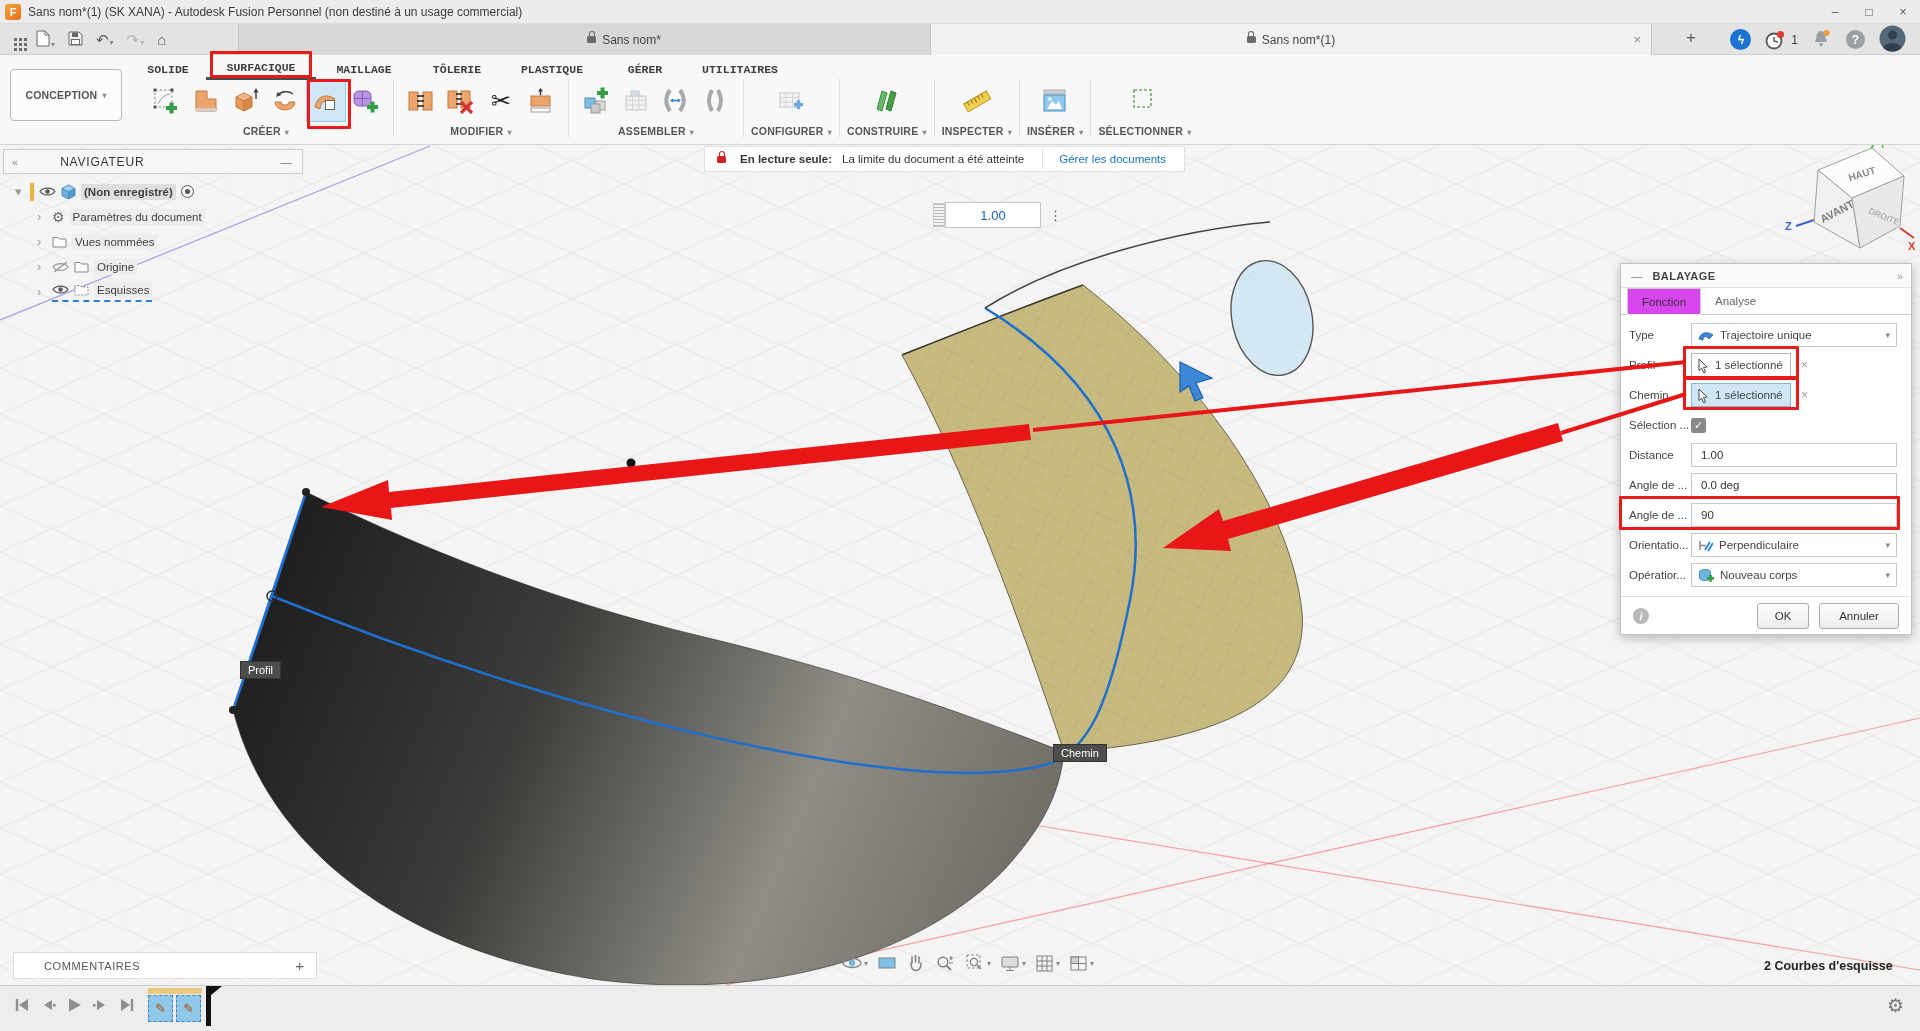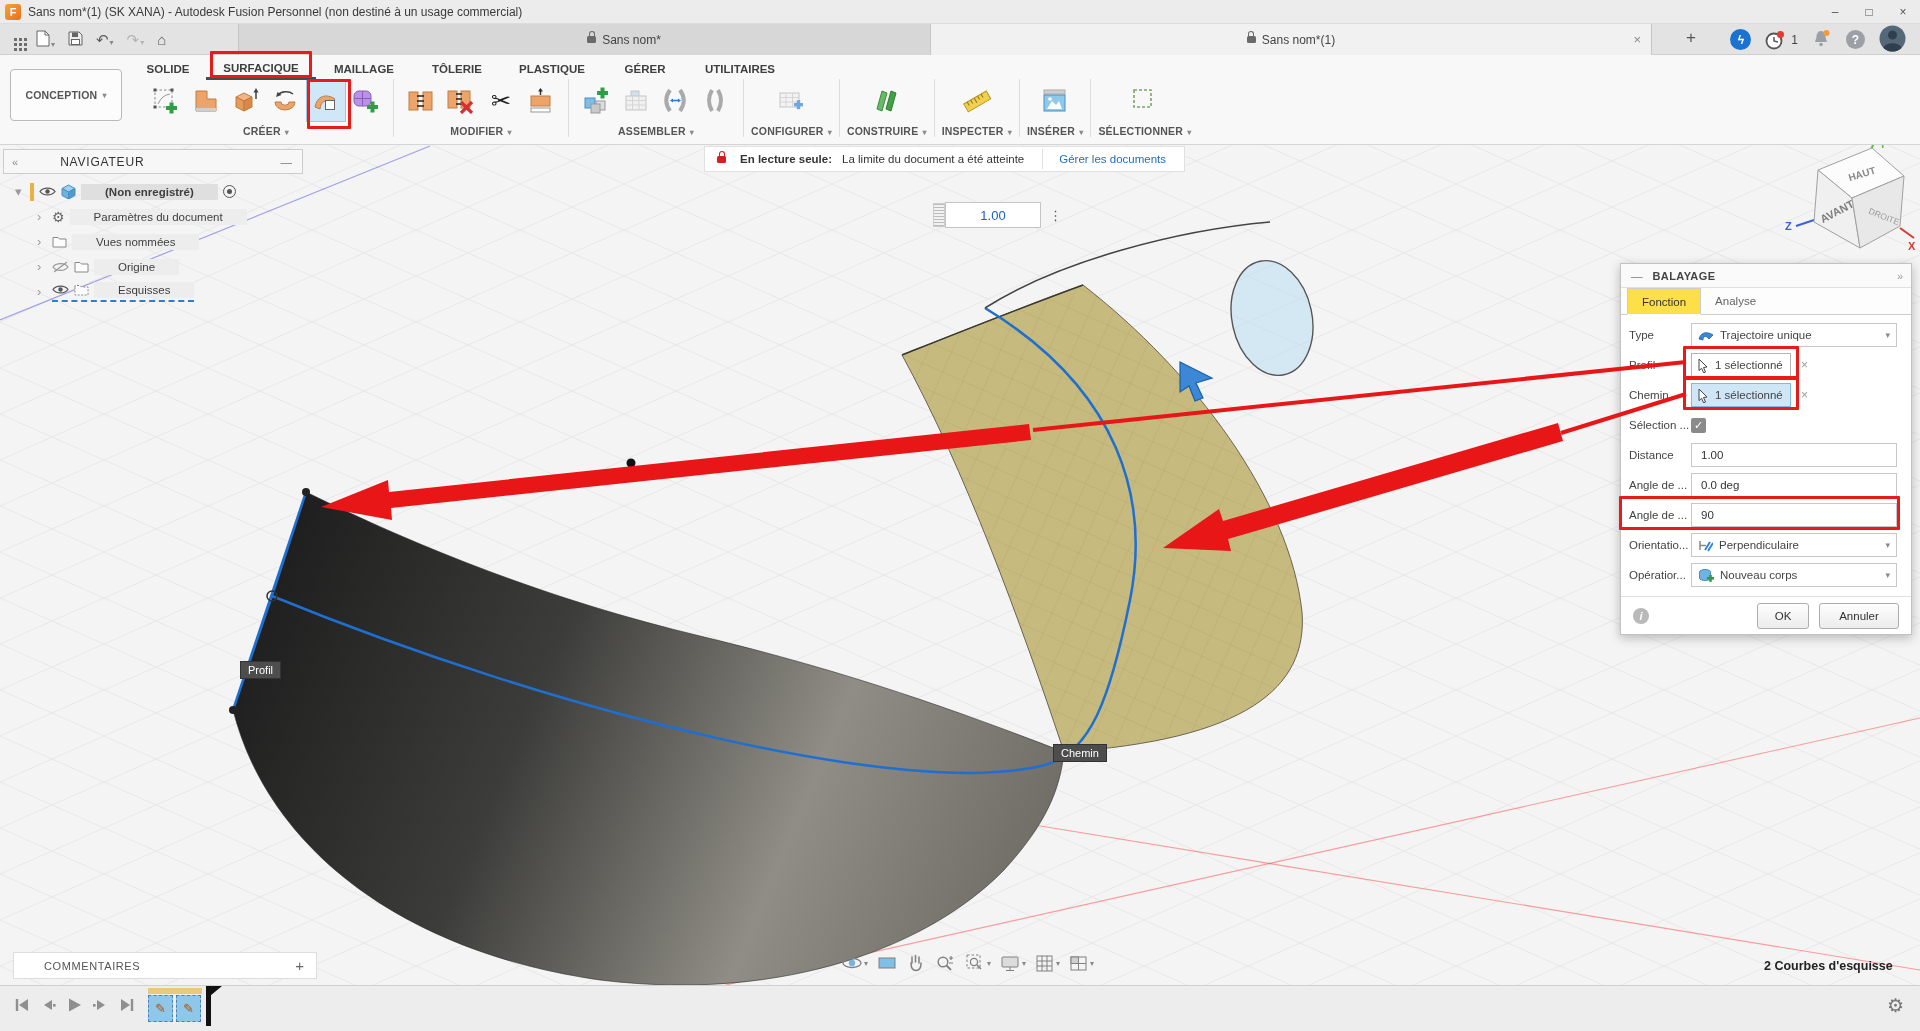--- a/index.html
+++ b/index.html
@@ -35,21 +35,21 @@
   .lock.red::before { border-color:#d42020; }
   .addtab { position:absolute; top:4px; font-size:17px; color:#555; }
   .topicons { position:absolute; right:0; top:0; height:31px; display:flex; align-items:center; gap:14px; padding-right:14px; }
   .circ { border-radius:50%; display:flex; align-items:center; justify-content:center; }
 
   
   .ribbon { position:absolute; left:0; top:55px; width:1920px; height:90px; background:#f8f8f8;
     border-bottom:1px solid #d5d5d5; z-index:6; }
   .rtabs { position:absolute; left:130px; top:3px; display:flex; height:22px; }
   .rtab { padding:0 4px; text-align:center; font-size:11.5px; color:#3f3f3f; font-weight:bold;
-    display:flex; align-items:center; justify-content:center; }
+    display:flex; align-items:center; justify-content:center;font-family:Liberation Mono, monospace; }
   .rtab.active { border-bottom:3px solid #4a4a4a;text-align:center; }
   .conception { position:absolute; left:10px; top:14px; width:112px; height:52px; background:#fcfcfc;
     border:1px solid #b9b9b9; border-radius:4px; display:flex; align-items:center; justify-content:center;
     font-size:10.5px; font-weight:bold; color:#555; letter-spacing:.2px; }
   .groups { position:absolute; left:146px; top:24px; display:flex; align-items:flex-start; }
   .grp { display:flex; flex-direction:column; align-items:center; }
   .grp-icons { display:flex; align-items:center; height:44px; }
   .ico { width:40px; height:42px; display:flex; align-items:center; justify-content:center; position:relative; }
   .ico.hl { background:#cfe7f6; border:1px solid #9cc8e2; }
   .grp-label { margin-top:2px; font-size:10.5px; color:#555; font-weight:bold; letter-spacing:.2px; }
@@ -67,21 +67,21 @@
 
   .navpanel { position:absolute; left:3px; top:149px; width:300px; z-index:4; font-size:11.5px; }
   .navhead { height:25px; background:#f7f7f7; border:1px solid #ccc; display:flex; align-items:center; }
   .navhead .dbl { color:#8a8a8a; font-size:11px; margin-left:8px; }
   .navhead .ttl { font-weight:normal; color:#333; letter-spacing:.8px; margin-left:42px; font-size:12px; }
   .navhead .min { margin-left:auto; margin-right:10px; color:#777; }
   .ntree { margin-top:5px; }
   .nrow { height:25px; display:flex; align-items:center; gap:5px; padding-left:34px; color:#3e3e3e; }
   .nrow.root { padding-left:12px; }
   .nrow .chev { color:#999; font-size:13px; width:10px; }
-  .nrow .lbl { background:#ededed; padding:2px 24px; }
+  .nrow .lbl { background:#ededed; padding:2px 3px; }
   .nrow.root .lbl { background:#dfdfdf; font-weight:bold; }
   .ybar { width:4px; height:18px; background:#e9b23c; }
   .target { width:13px; height:13px; border:1.5px solid #555; border-radius:50%;
     display:flex; align-items:center; justify-content:center; }
   .target i { width:5px; height:5px; background:#555; border-radius:50%; }
   .dashed-sel { border-bottom:2px dashed #2a7fd4; padding-bottom:2px; display:flex; align-items:center; gap:5px; }
   .gear-sm { font-size:14px; color:#666; }
 
   .dimbox { position:absolute; left:933px; top:201px; height:28px; display:flex; align-items:center; z-index:4; }
   .dim-handle { width:12px; height:24px; background:repeating-linear-gradient(0deg,#bbb 0 1px,#f2f2f2 1px 3px); border:1px solid #ccc; }
@@ -105,21 +105,21 @@
 
   
   .dialog { position:absolute; left:1620px; top:263px; width:292px; z-index:8; background:#fff;
     border:1px solid #c2c2c2; box-shadow:0 3px 10px rgba(0,0,0,.25); font-size:11.5px; color:#444; }
   .dlg-head { height:24px; background:#fafafa; border-bottom:1px solid #e0e0e0; display:flex; align-items:center; }
   .dlg-head .mn { margin-left:10px; color:#777; }
   .dlg-head .tt { margin-left:10px; font-weight:bold; font-size:11px; color:#444; letter-spacing:.4px; }
   .dlg-head .ex { margin-left:auto; margin-right:8px; color:#999; font-size:11px; }
   .dlg-tabs { height:27px; display:flex; border-bottom:1px solid #ccc; padding-left:6px; background:#fdfdfd; }
   .dtab { padding:0 14px; display:flex; align-items:center; color:#666; }
-  .dtab.active { border:1px solid #ccc; border-bottom:1px solid #fff; background:#fde047; color:#333; margin-bottom:-1px; }
+  .dtab.active { border:1px solid #ccc; border-bottom:1px solid #fff; background:#d946ef; color:#333; margin-bottom:-1px; }
   .dlg-body { padding:7px 14px 0 8px; }
   .drow { height:26px; margin-bottom:4px; display:flex; align-items:center; position:relative; }
   .drow label { width:62px; flex:none; color:#444; }
   .dctl { flex:1; display:flex; align-items:center; }
   .dd { flex:1; height:24px; border:1px solid #c8c8c8; background:#fff; display:flex; align-items:center; padding:0 6px; gap:6px; }
   .dd .caret { margin-left:auto; color:#888; font-size:9px; }
   .din { flex:1; height:24px; border:1px solid #c8c8c8; background:#fff; display:flex; align-items:center; padding-left:9px; color:#333; }
   .selbtn { width:100px; height:24px; border:1px solid #b5b5b5; background:#fff; display:flex; align-items:center; gap:5px; padding-left:5px; }
   .selbtn.on { background:#cfe6f7; border-color:#7fb8e0; }
   .remx { margin-left:10px; color:#999; font-size:12px; }

